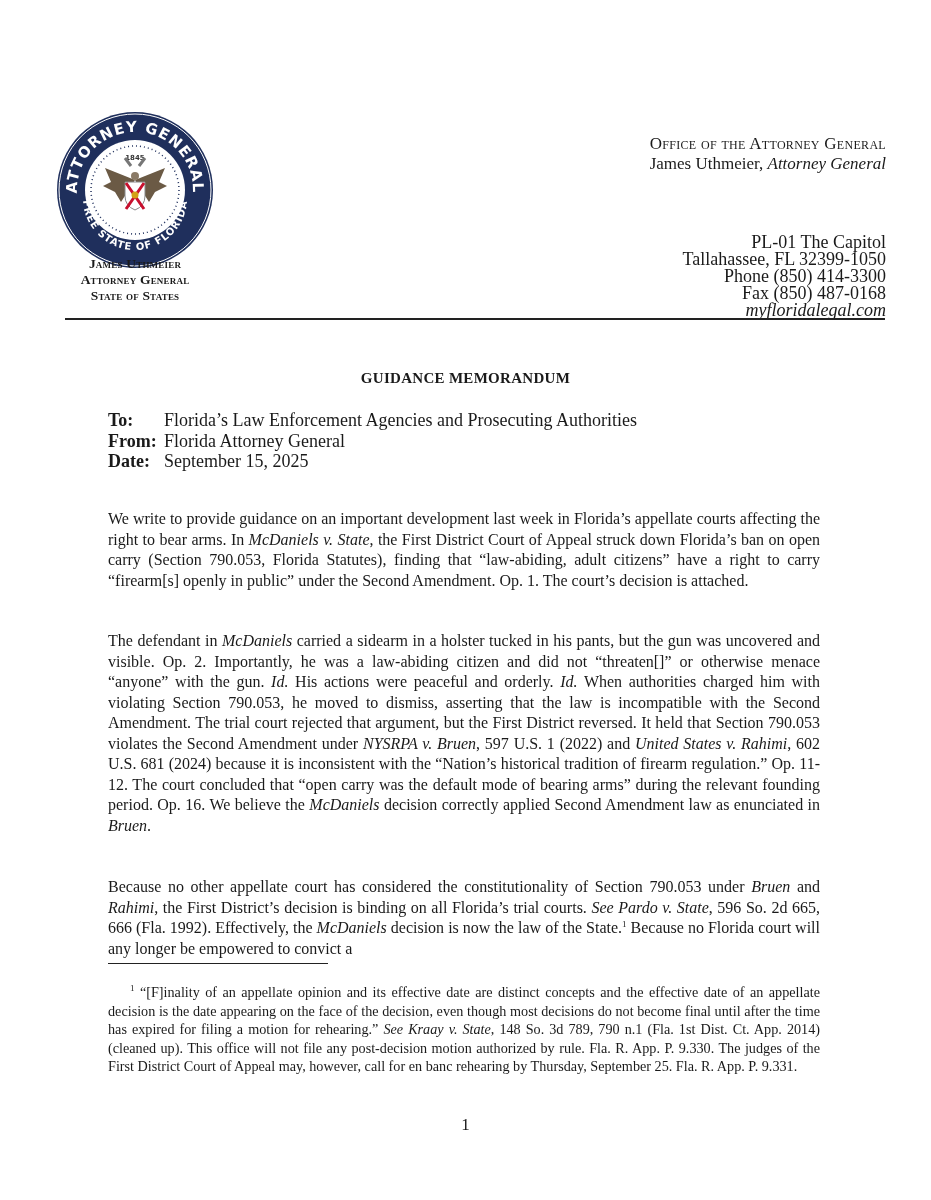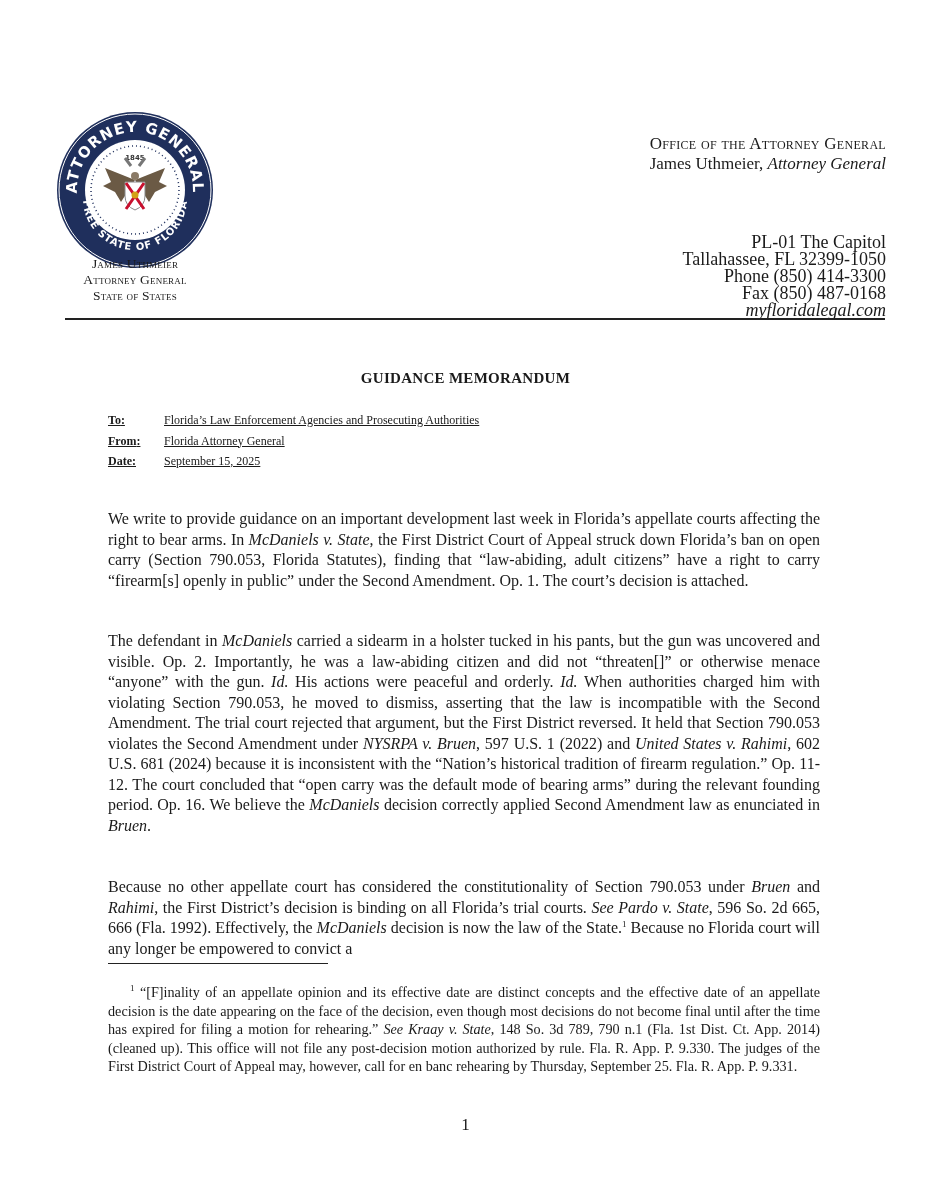--- a/index.html
+++ b/index.html
@@ -2,27 +2,27 @@
 <html><head>
 <meta charset="utf-8">
 <style>
   html, body { margin: 0; padding: 0; background: #ffffff; }
   body {
     width: 931px; height: 1200px; position: relative; overflow: hidden;
     font-family: "Liberation Serif", "DejaVu Serif", serif; color: #1a1a1a;
   }
   .abs { position: absolute; }
   .seal { left: 55px; top: 110px; width: 160px; height: 160px; }
-  .left-block { left: 40px; top: 256px; width: 190px; text-align: center; font-size: 13.5px; font-weight: normal; line-height: 16px; font-variant: small-caps; letter-spacing: 0.2px; }
+  .left-block { left: 40px; top: 256px; width: 190px; text-align: center; font-size: 13.5px; font-weight: bold; line-height: 16px; font-variant: small-caps; letter-spacing: 0.2px; }
   .right-head { right: 45px; top: 134px; text-align: right; font-size: 17px; line-height: 20px; }
   .office { font-variant: small-caps; letter-spacing: 0.3px; }
   .addr { right: 45px; top: 234px; text-align: right; font-size: 18px; line-height: 17px; }
   .rule { left: 65px; top: 318px; width: 820px; height: 2px; background: #222; }
   .title { left: 0; width: 931px; top: 370px; text-align: center; font-weight: bold; font-size: 15px; letter-spacing: 0.3px; }
-  .meta { left: 108px; top: 410px; font-size: 12px; line-height: 20.5px; text-decoration: underline; }
+  .meta { left: 108px; top: 410px; font-size: 18px; line-height: 20.5px; }
   .meta-row { display: flex; }
   .meta-label { font-weight: bold; width: 56px; }
   .para { left: 108px; width: 712px; font-size: 16px; line-height: 20.5px; text-align: justify; }
   .p1 { top: 509px; }
   .p2 { top: 631px; }
   .p3 { top: 877px; }
   .fn-rule { left: 108px; top: 963px; width: 220px; height: 1px; background: #222; }
   .fn { left: 108px; top: 983px; width: 712px; font-size: 14.2px; line-height: 18.5px; text-align: justify; text-indent: 22px; }
   .page-num { left: 0; width: 931px; top: 1115px; text-align: center; font-size: 17px; }
   i { font-style: italic; }

